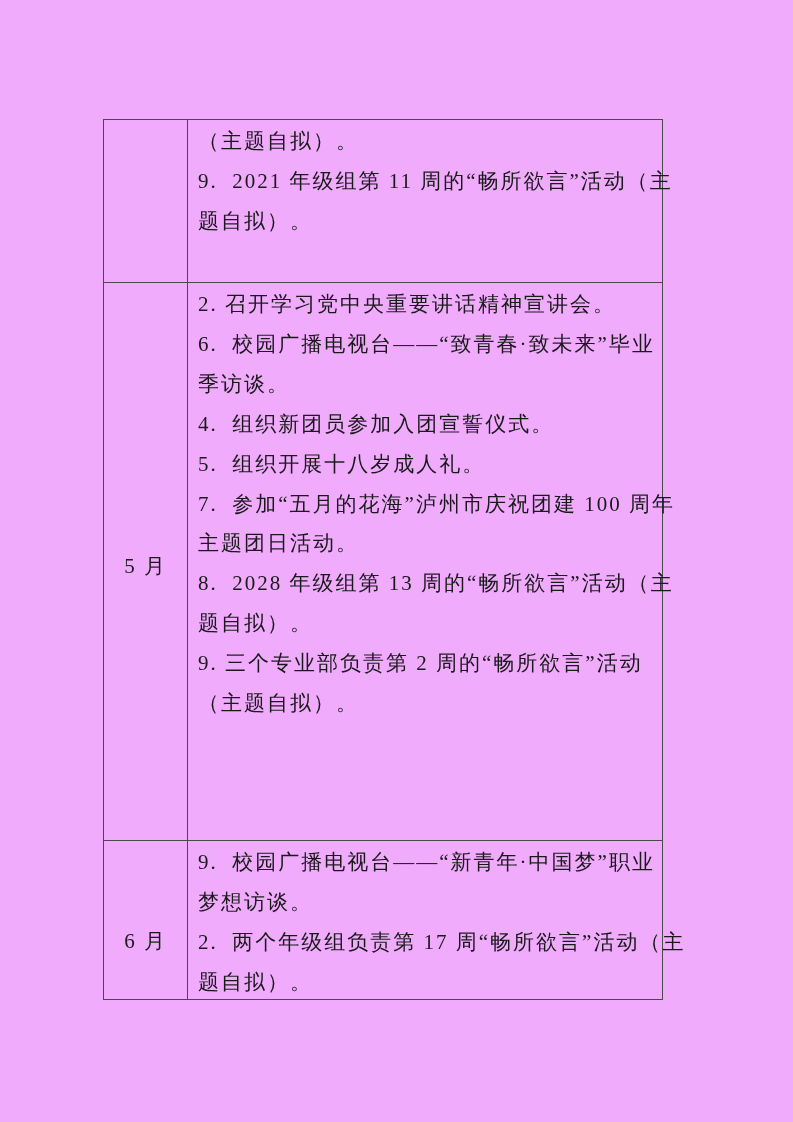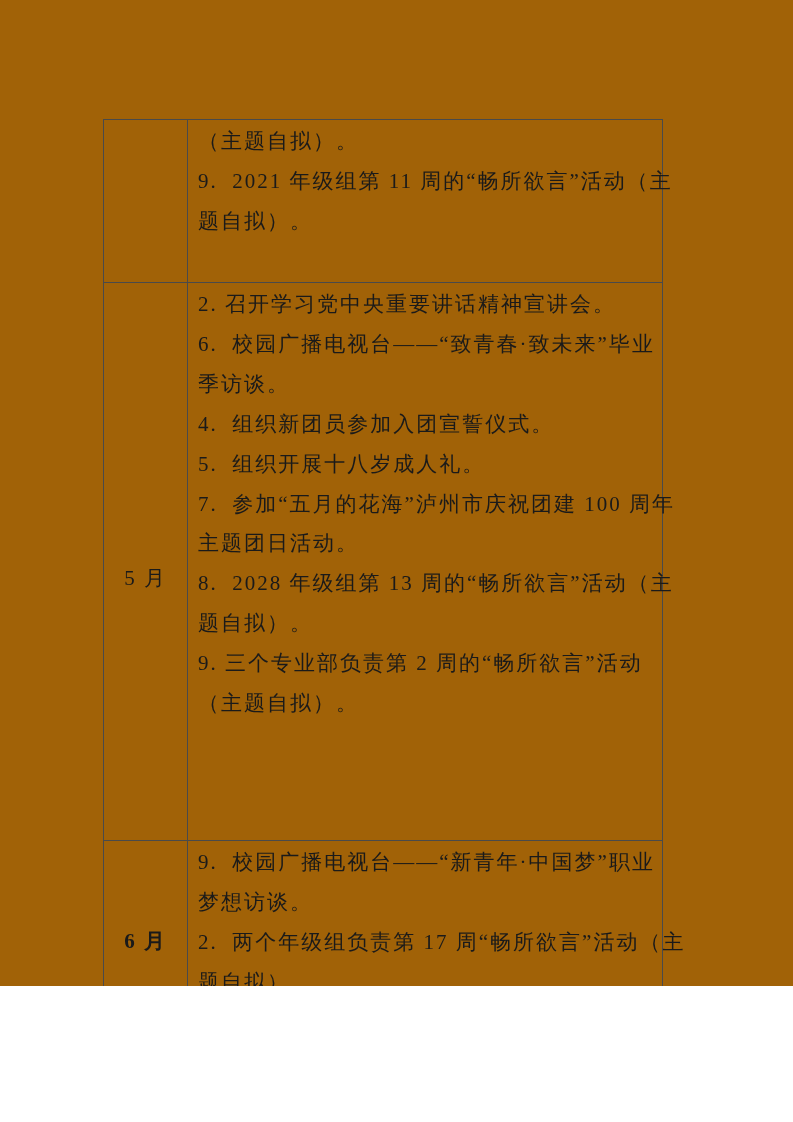--- a/index.html
+++ b/index.html
@@ -3,22 +3,22 @@
 <meta charset="utf-8">
 <style>
   html, body {
     margin: 0;
     padding: 0;
     background: #ffffff;
   }
   .page {
     position: relative;
     width: 793px;
-    height: 986px;
-    background: #a16207;
+    height: 1122px;
+    background: #f0abfc;
     overflow: hidden;
     font-family: "Liberation Serif", "DejaVu Serif", serif;
     color: #1a1a1a;
   }
   .tbl {
     position: absolute;
     left: 103px;
     top: 119px;
     width: 560px;
     box-sizing: border-box;
@@ -58,22 +58,22 @@
     color: #1a1a1a;
     overflow: visible;         
   }
   .month-label {
     font-size: 21px;
     letter-spacing: 2px;
     color: #1a1a1a;
     white-space: pre;
     position: relative;
   }
-  .m5 { top: 16px; text-align: center; }
-  .m6 { top: 21px; font-weight: bold; }
+  .m5 { top: 4px; text-align: center; }
+  .m6 { top: 21px; }
 </style>
 </head>
 <body>
 
 <div class="page">
   <div class="tbl">
 
     <div class="row row0 row-sep">
       <div class="cell-month">
         <span class="month-label"></span>

